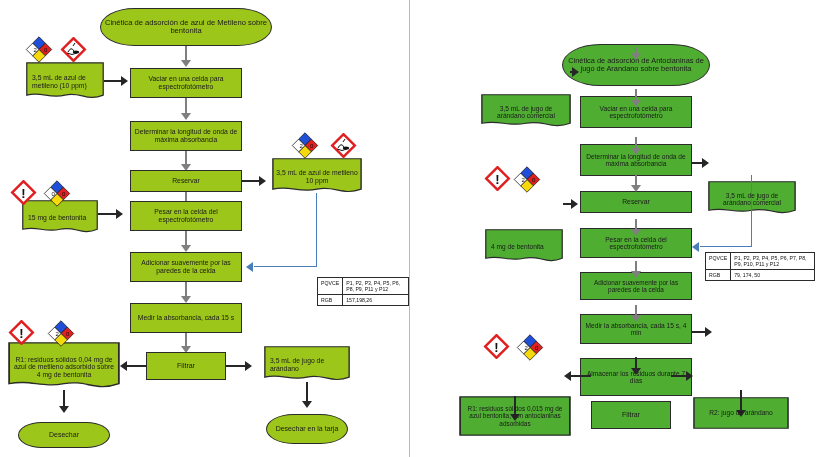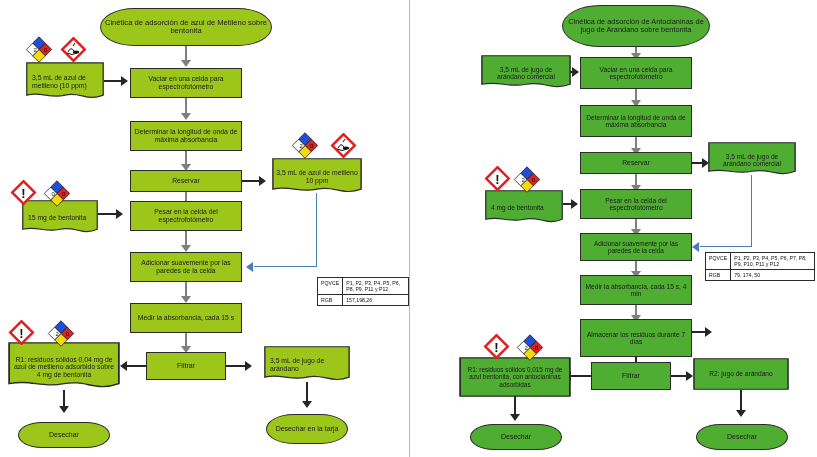--- a/index.html
+++ b/index.html
@@ -16,21 +16,21 @@
   .node{position:absolute;box-sizing:border-box;
         display:flex;align-items:center;justify-content:center;
         text-align:center;line-height:1.12;
         border:1px solid #2b2b2b;
         padding:1px 3px;}
   .node span{display:block;width:100%;}
 
   
   .L .node{background:#9dc61a;}
   
-  .R .node{background:#4fae32;}
+  .R .node{background:#4fae32;margin-top:39px;}
 
   .term{border-radius:40px/22px;}
   .proc{border-radius:0;}
 
   
   .doc{border:none;background:transparent !important;padding:0;}
   .doc .docbody{position:relative;width:100%;height:100%;
                 display:flex;align-items:center;justify-content:center;}
   .doc svg{position:absolute;inset:0;width:100%;height:100%;}
   .doc .doctext{position:relative;z-index:2;width:100%;padding:0 4px;

